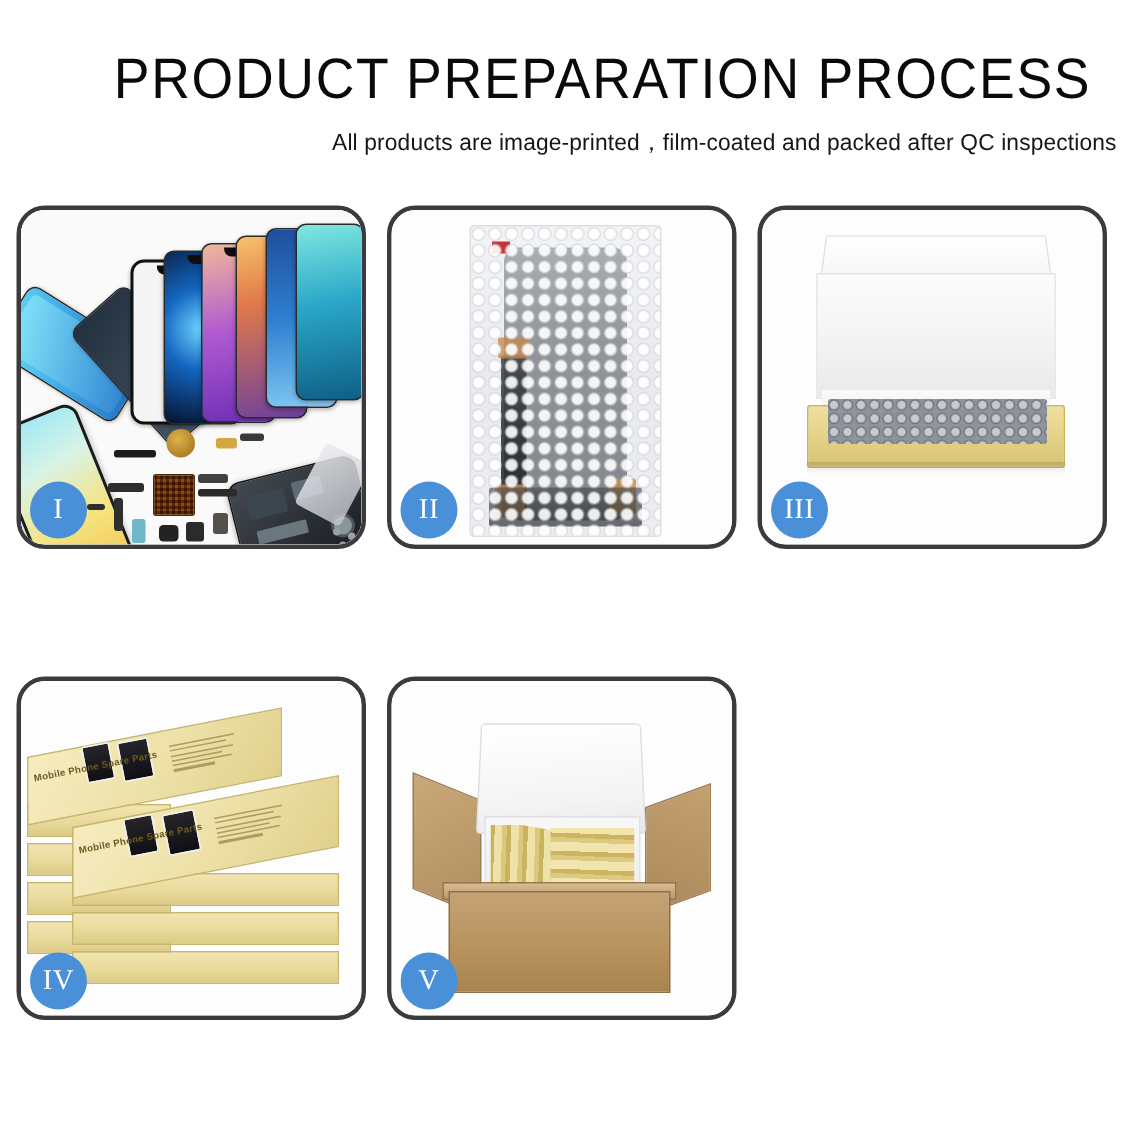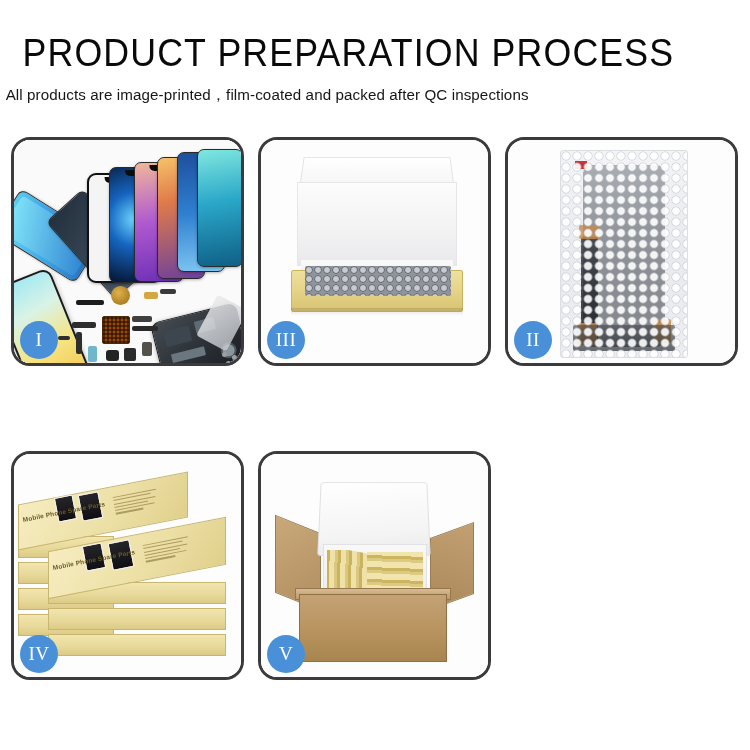--- a/index.html
+++ b/index.html
@@ -5,21 +5,21 @@
   * { box-sizing: border-box; margin: 0; padding: 0; }
   html, body {
     width: 750px; height: 750px;
     background: #ffffff;
     font-family: "Liberation Sans", sans-serif;
     overflow: hidden;
   }
   .page { position: relative; width: 750px; height: 750px; background:#fff; }
 
   
-  .header { padding-top: 34px; text-align: left; }
+  .header { padding-top: 34px; text-align: right; }
   .title {
     font-family: "Liberation Sans", sans-serif;
     font-size: 38px;
     font-weight: 400;
     letter-spacing: 1.2px;
     color: #0a0a0a;
     transform: scaleX(0.94);
     white-space: nowrap;
     line-height: 1.05;
   }
@@ -385,44 +385,44 @@
             <i style="left:10px;top:3px"></i>
             <i style="left:4px;top:9px"></i>
         </div>
         <div class="tweez"></div>
       </div>
       <div class="badge">I</div>
     </div>
 
     <div class="panel">
       <div class="stage">
-        <div class="lidflap"></div>
-        <div class="foamwall"></div>
-        <div class="foampad"></div>
-        <div class="goldtray"></div>
-        <div class="graywrap"></div>
-        <div class="trayshadow"></div>
-      </div>
-      <div class="badge">III</div>
-    </div>
-
-    <div class="panel">
-      <div class="stage">
         <div class="bubblebag">
           <div class="innerpart"></div>
           <div class="flexstrip"></div>
           <div class="conn1"></div>
           <div class="conn2"></div>
           <div class="conn3"></div>
           <div class="redtag"></div>
           <div class="darkband"></div>
           <div class="bubbles"></div>
         </div>
       </div>
       <div class="badge">II</div>
+    </div>
+
+    <div class="panel">
+      <div class="stage">
+        <div class="lidflap"></div>
+        <div class="foamwall"></div>
+        <div class="foampad"></div>
+        <div class="goldtray"></div>
+        <div class="graywrap"></div>
+        <div class="trayshadow"></div>
+      </div>
+      <div class="badge">III</div>
     </div>
 
     <div class="panel">
       <div class="stage">
         <div class="stack">
 
           <div class="sbox" style="left:0;   top:64px;  width:96px; height:22px;"></div>
           <div class="sbox" style="left:0;   top:90px;  width:96px; height:22px;"></div>
           <div class="sbox" style="left:0;   top:116px; width:96px; height:22px;"></div>
           <div class="sbox" style="left:0;   top:142px; width:96px; height:22px;"></div>

